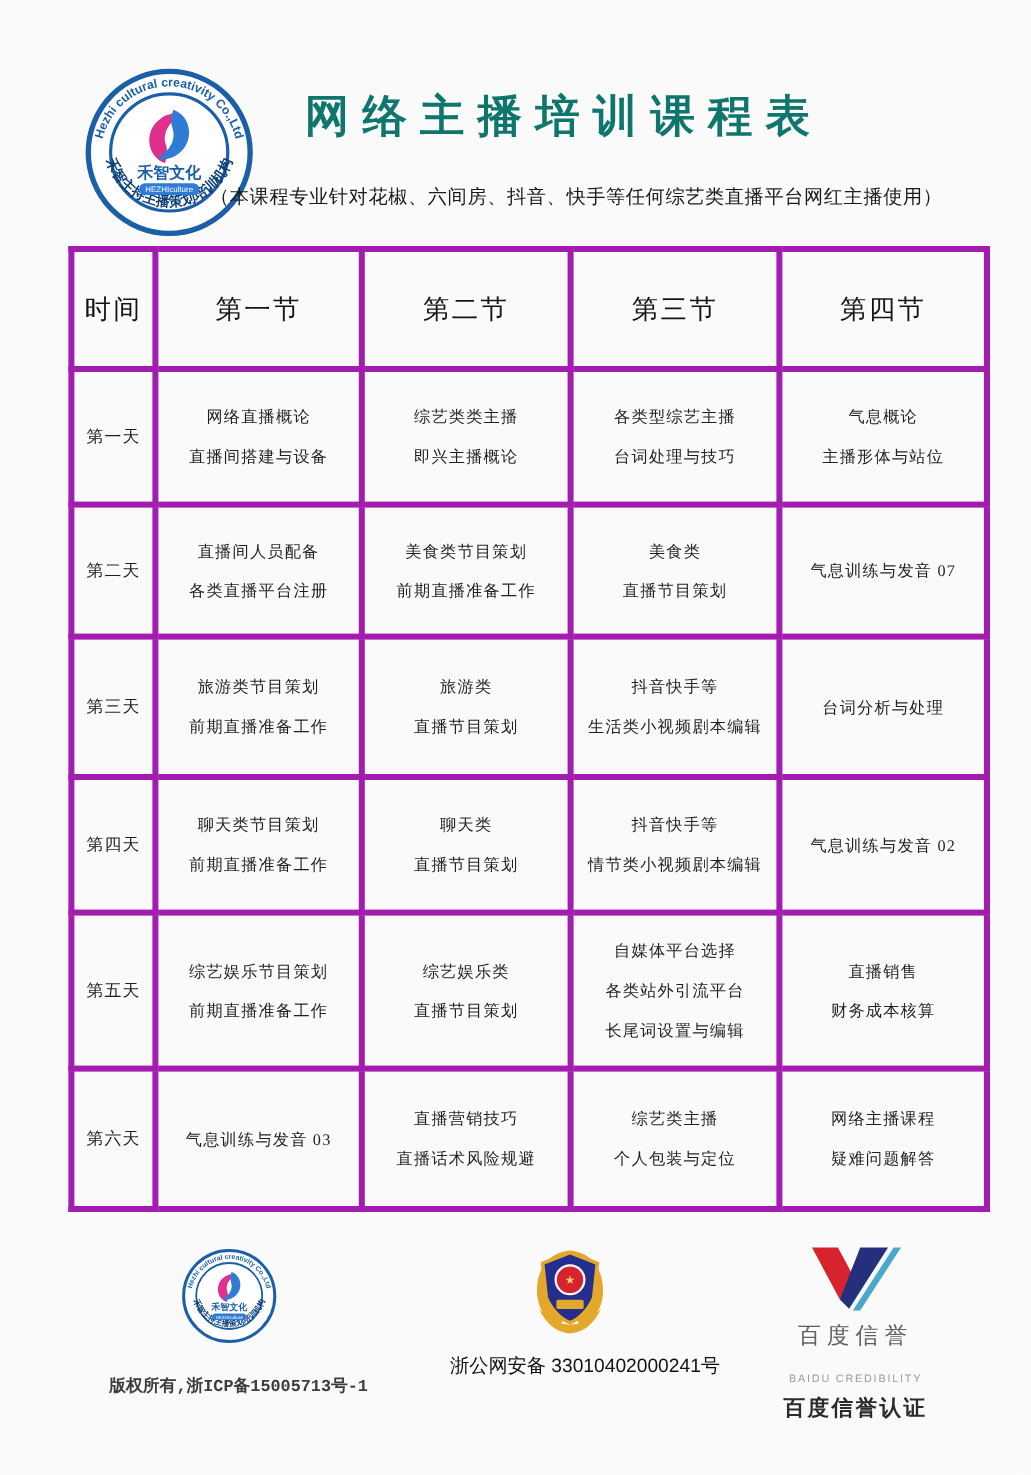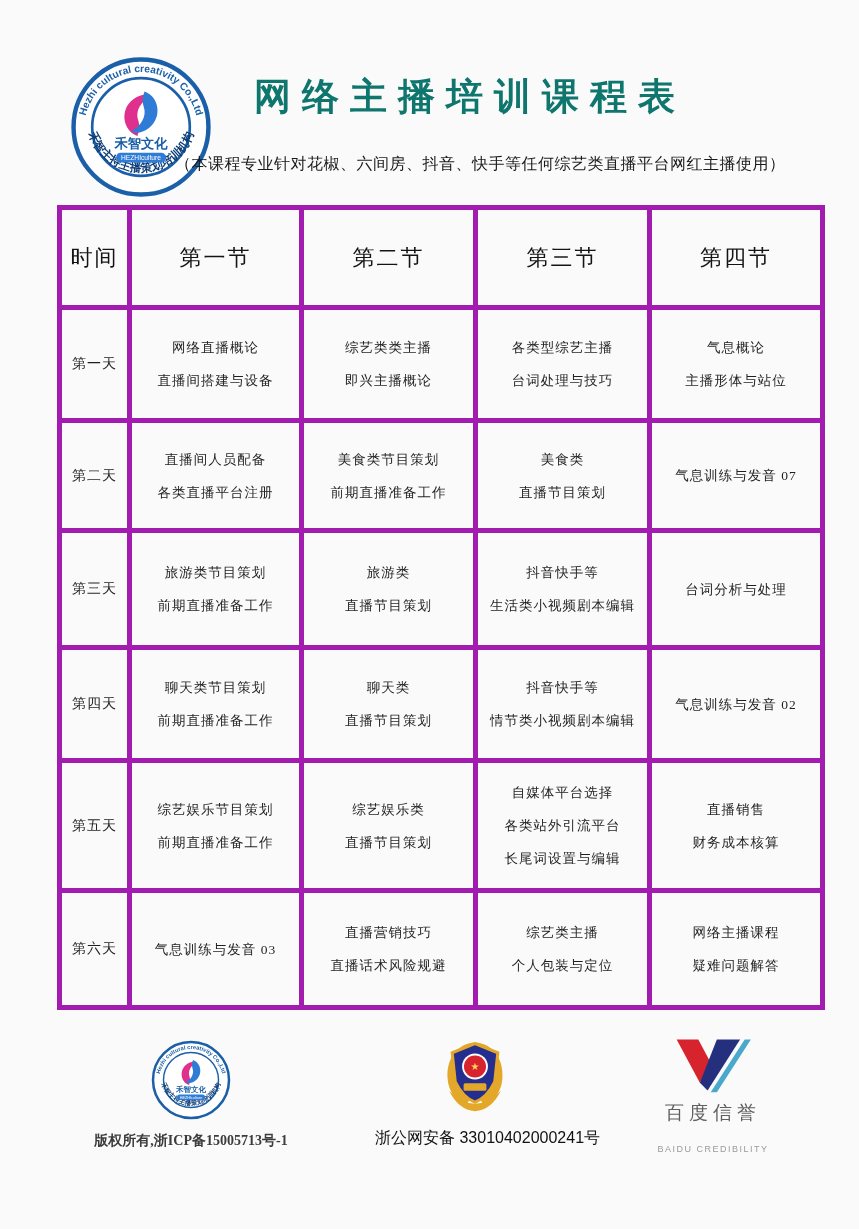--- a/index.html
+++ b/index.html
@@ -36,21 +36,21 @@
   .course-table td.day { font-size:14px; letter-spacing:1px; }
   .cell-line { line-height:33px; font-size:13.5px; letter-spacing:1px; }
 
   
   .footer-left  { position:absolute; left:91px;  top:1040px; width:200px; text-align:center; }
   .footer-center{ position:absolute; left:375px; top:1036px; width:200px; text-align:center; }
   .footer-right { position:absolute; left:613px; top:1038px; width:200px; text-align:center; }
 
   .logo-small { width:80px; height:80px; margin:0 auto; }
   .copyright {
-    margin-top:12px; font-family:Liberation Serif, serif;
+    margin-top:26px; font-family:Liberation Mono, monospace;
     font-size:14px; font-weight:600; color:#3c3c3c; white-space:nowrap;
   }
   .police-badge { width:76px; height:80px; margin:0 auto; }
   .police-record {
     margin-top:12px; font-family:"Liberation Sans","DejaVu Sans",sans-serif;
     font-size:16px; font-weight:normal; color:#111; white-space:nowrap;
   }
   .baidu-v { width:86px; height:58px; margin:0 auto; }
   .baidu-cn {
     margin-top:4px; font-family:"Liberation Sans","DejaVu Sans",sans-serif;
@@ -268,15 +268,16 @@
   <div class="footer-right">
     <div class="baidu-v">
       <svg width="86" height="58" viewBox="0 0 110 75">
         <polygon points="8,2 36,2 52,32 38,58" fill="#d6232e"></polygon>
         <polygon points="60,2 90,2 48,68 38,58" fill="#24307e"></polygon>
         <polygon points="96,2 104,2 60,70 52,70" fill="#4aa8cc"></polygon>
       </svg>
     </div>
     <div class="baidu-cn">百度信誉</div>
     <div class="baidu-en">BAIDU CREDIBILITY</div>
+    <div class="baidu-cert">百度信誉认证</div>
   </div>
 
 </div>
 
 </body></html>

